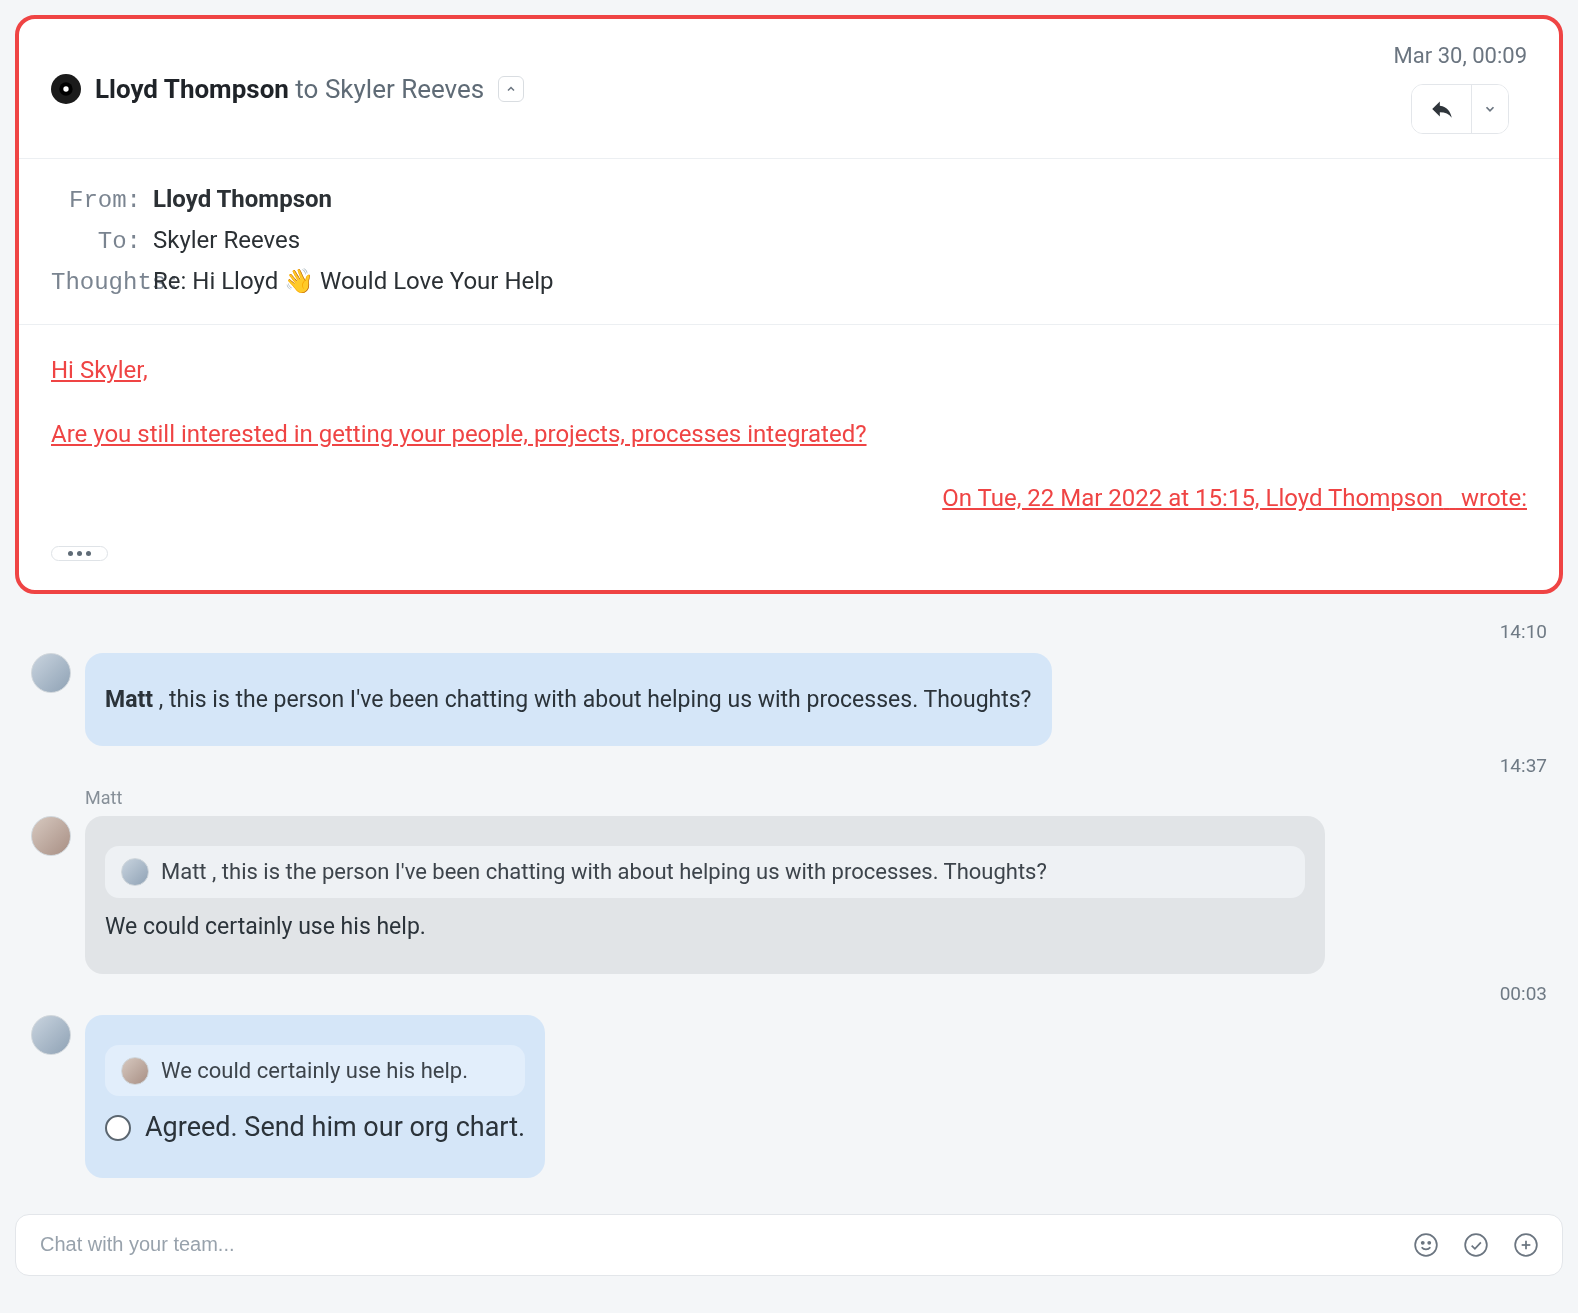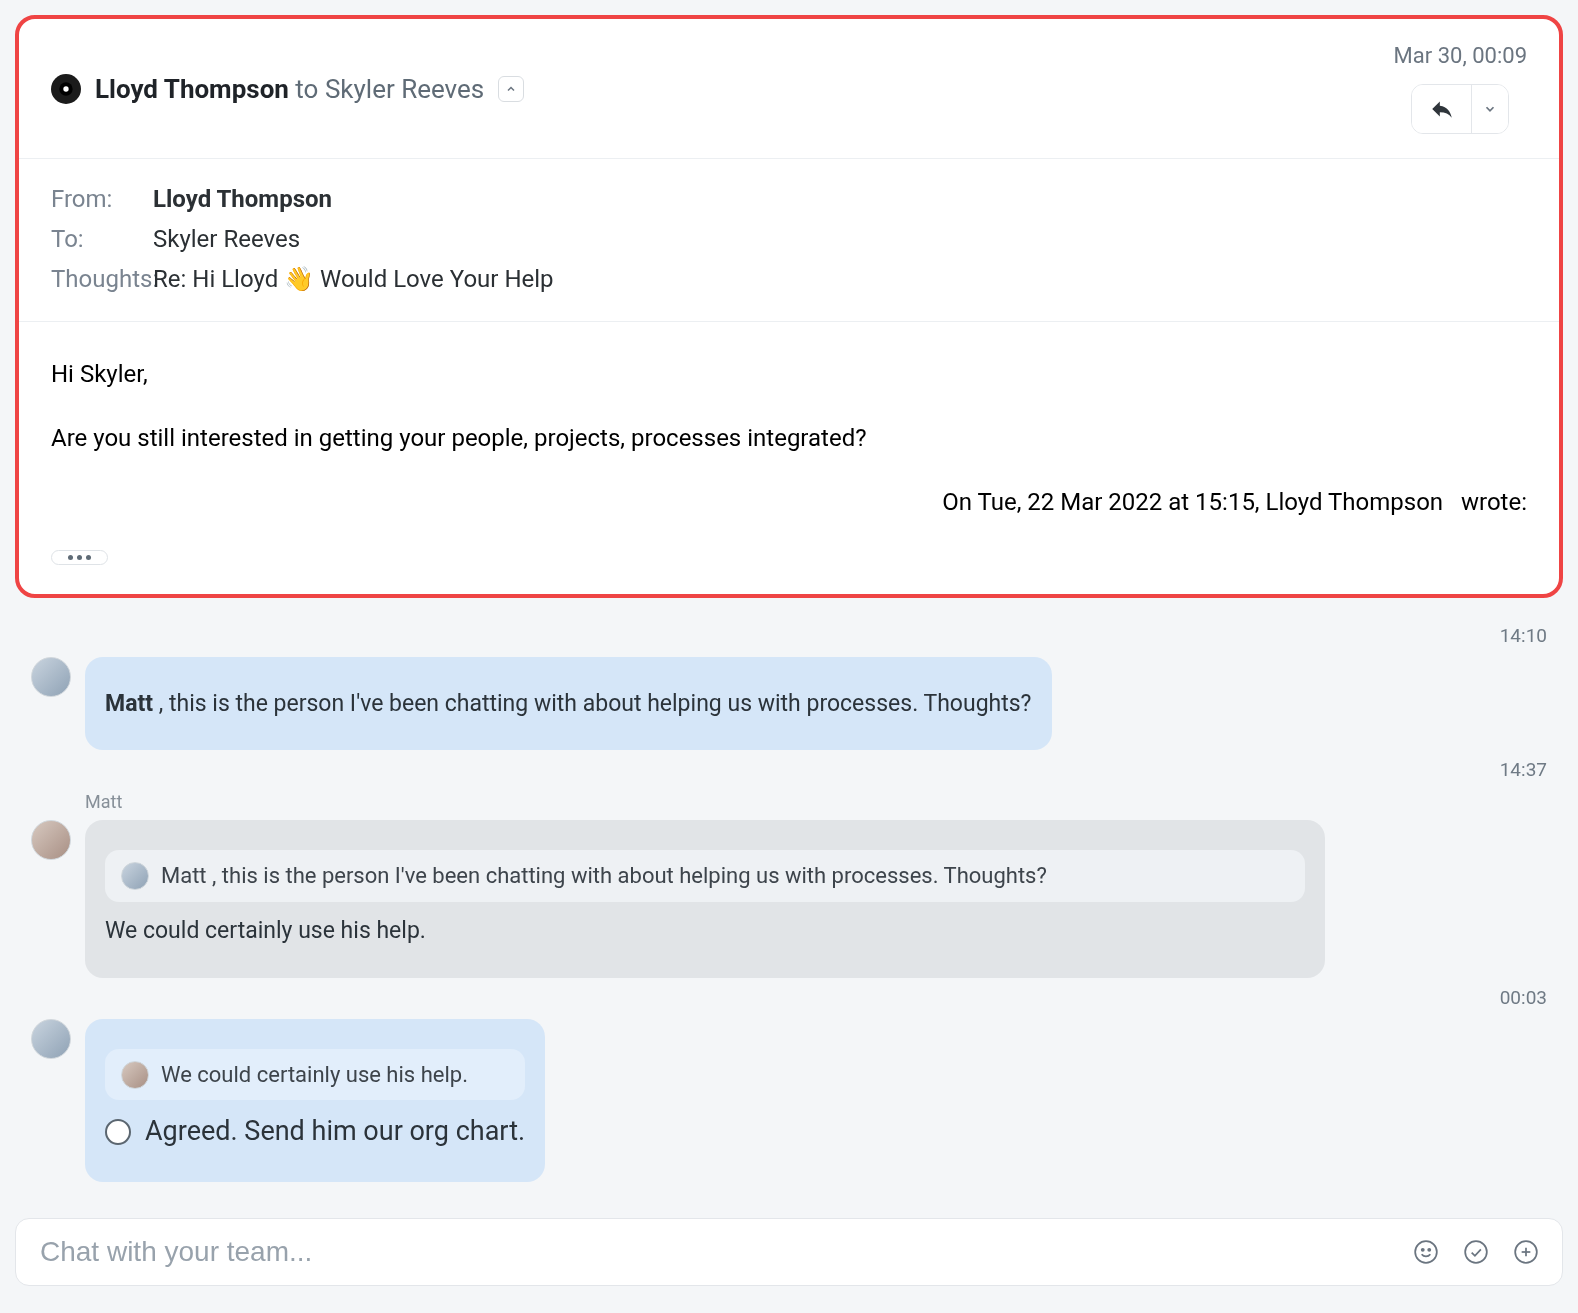--- a/index.html
+++ b/index.html
@@ -62,30 +62,31 @@
     background:#fff;
   }
   .reply-btn { width: 60px; border-right: 1px solid #e3e6ea; }
   .reply-menu { width: 36px; }
 
   .meta-section {
     border-top: 1px solid #eceff2;
     padding: 20px 32px 22px;
   }
   .meta-row { display:flex; align-items:baseline; gap: 12px; padding: 6px 0; font-size: 24px; }
-  .meta-label { width: 90px; text-align: left; color:#7a8490; }
+  .meta-label { width: 90px; text-align: right; color:#7a8490;font-family:Liberation Mono, monospace; }
   .meta-value { color:#2b3034; }
   .meta-value.bold { font-weight: 700; }
 
   .body-section {
     border-top: 1px solid #eceff2;
-    padding: 34px 32px 24px;
+    padding: 27px 32px 24px;
     font-size: 24px;
-    color:#000000;
+    color:#ef4444;
     line-height: 1.5;
+    text-decoration: underline;
   }
   .body-section p { margin: 0 0 28px 0; }
   .quoted-line { margin: 10px 0 14px 0; text-align: right; }
   .ellipsis-btn {
     border:1px solid #dfe3e7;
     border-radius: 10px;
     padding: 4px 16px;
     display:inline-flex;
     gap: 4px;
     align-items:center;
@@ -152,21 +153,21 @@
     border:1px solid #e3e6ea;
     border-radius: 14px;
     display:flex;
     align-items:center;
     padding: 16px 22px;
   }
   .composer-input {
     flex:1;
     border:none;
     outline:none;
-    font-size: 28px;
+    font-size: 20px;
     color:#2f353b;
   }
   .composer-input::placeholder { color:#98a2ac; }
   .composer-actions { display:flex; gap: 22px; align-items:center; color:#6b7580; }
   .icon-btn { width:28px; height:28px; display:flex; align-items:center; justify-content:center; }
 
   svg { display:block; }
 </style>
 </head>
 <body>

